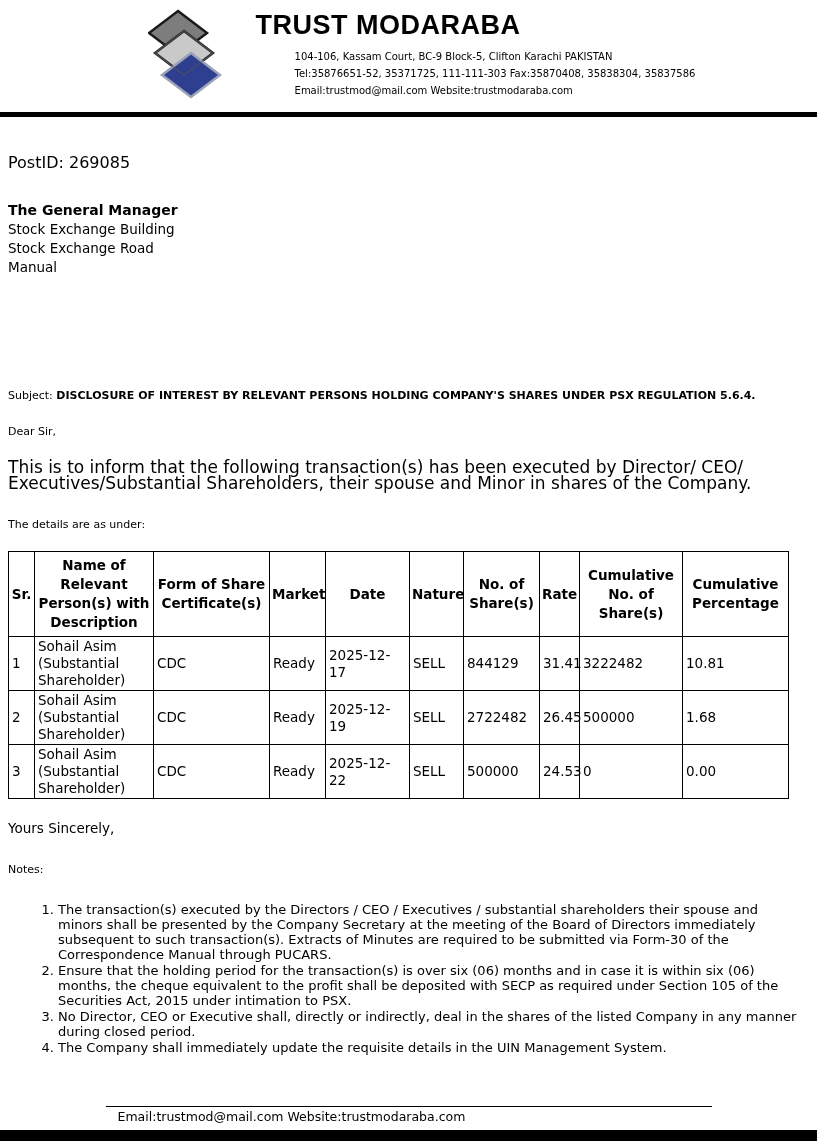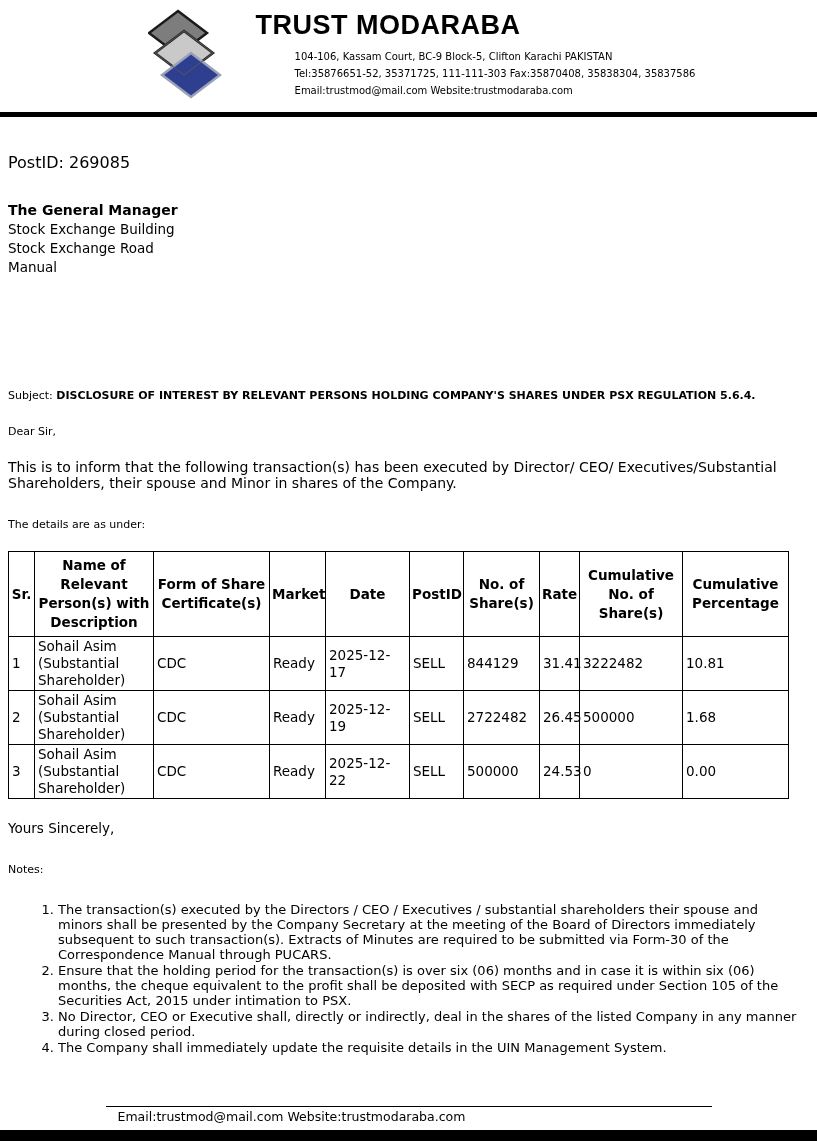--- a/index.html
+++ b/index.html
@@ -26,21 +26,21 @@
 
   
   .postid-block { margin: 36px 0 0 8px; font-size: 16px; line-height: 19px; }
   .recipient { margin: 29px 0 0 8px; font-size: 13.5px; line-height: 19px; }
   .recipient-bold { font-weight: bold; font-size: 14px; }
 
   
   .subject { margin: 112px 0 0 8px; font-size: 11px; }
   .subject-bold { font-weight: bold; }
   .salutation { margin: 23px 0 0 8px; font-size: 11px; }
-  .intro { margin: 21px 0 0 8px; font-size: 14px; line-height: 16px; width: 792px; }
+  .intro { margin: 21px 0 0 8px; font-size: 17px; line-height: 16px; width: 792px; }
   .details-label { margin: 27px 0 0 8px; font-size: 11px; }
 
   
   table.disclosure {
     border-collapse: collapse; margin: 20px 0 0 8px;
     width: 780px; font-size: 13.5px; table-layout: fixed;
   }
   table.disclosure th, table.disclosure td { border: 1px solid #000; }
   table.disclosure th {
     font-weight: bold; text-align: center; vertical-align: middle;
@@ -121,21 +121,21 @@
     <col style="width:103px">
       <col style="width:106px">
   </colgroup>
   <thead>
     <tr>
       <th>Sr.</th>
       <th>Name of Relevant Person(s) with Description</th>
       <th>Form of Share Certificate(s)</th>
       <th>Market</th>
       <th>Date</th>
-      <th>PostID</th>
+      <th>Nature</th>
       <th>No. of Share(s)</th>
       <th>Rate</th>
       <th>Cumulative No. of Share(s)</th>
       <th>Cumulative Percentage</th>
     </tr>
   </thead>
   <tbody>
     <tr>
       <td class="cell-sr">1</td>
       <td class="cell-name">Sohail Asim (Substantial Shareholder)</td>

